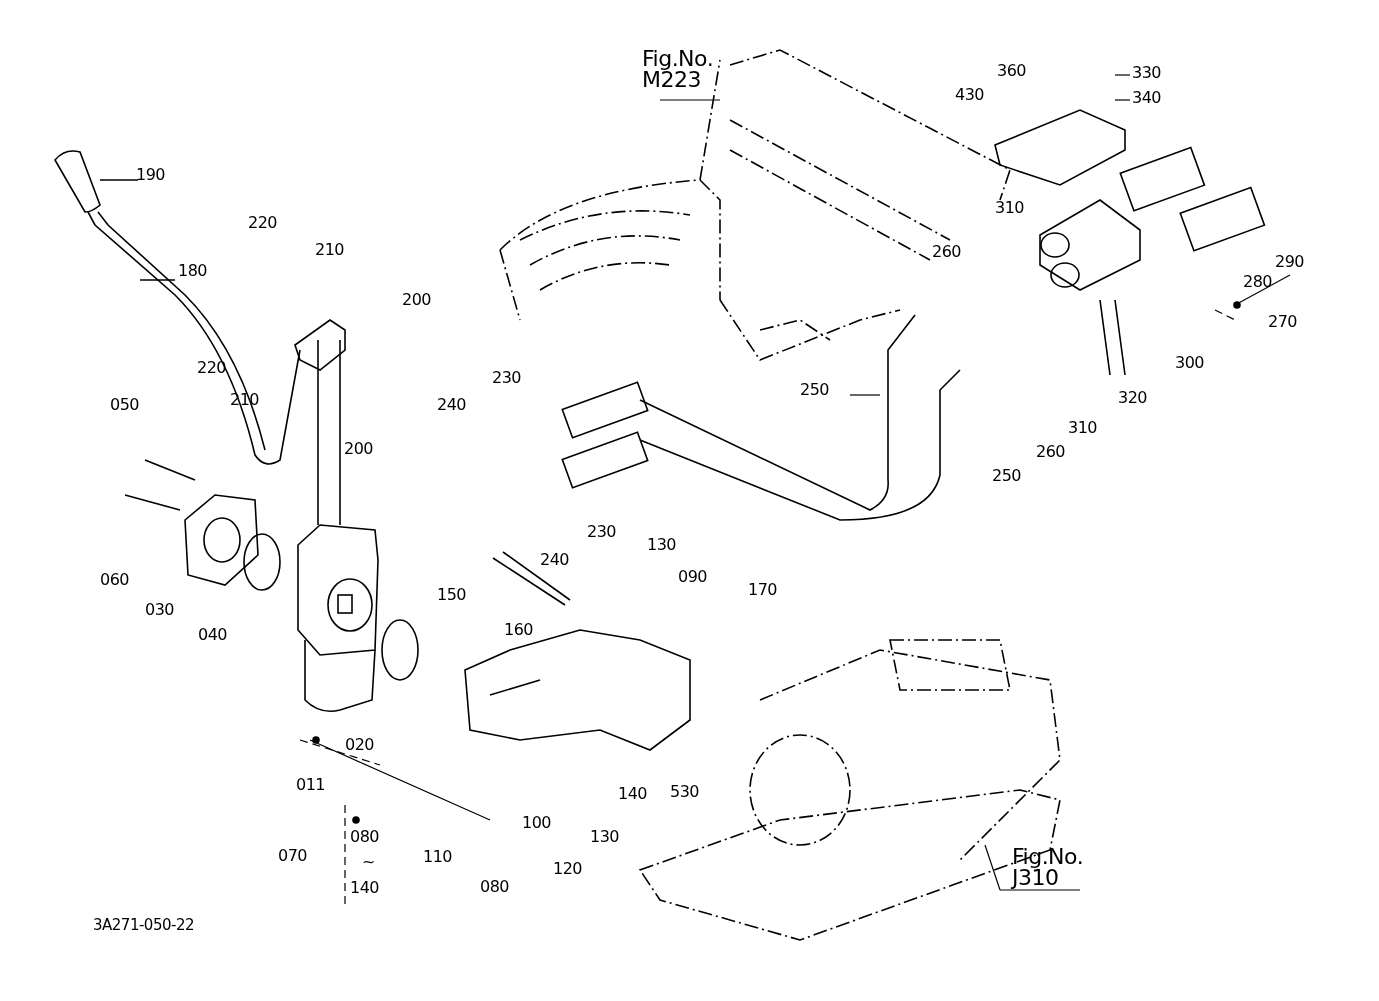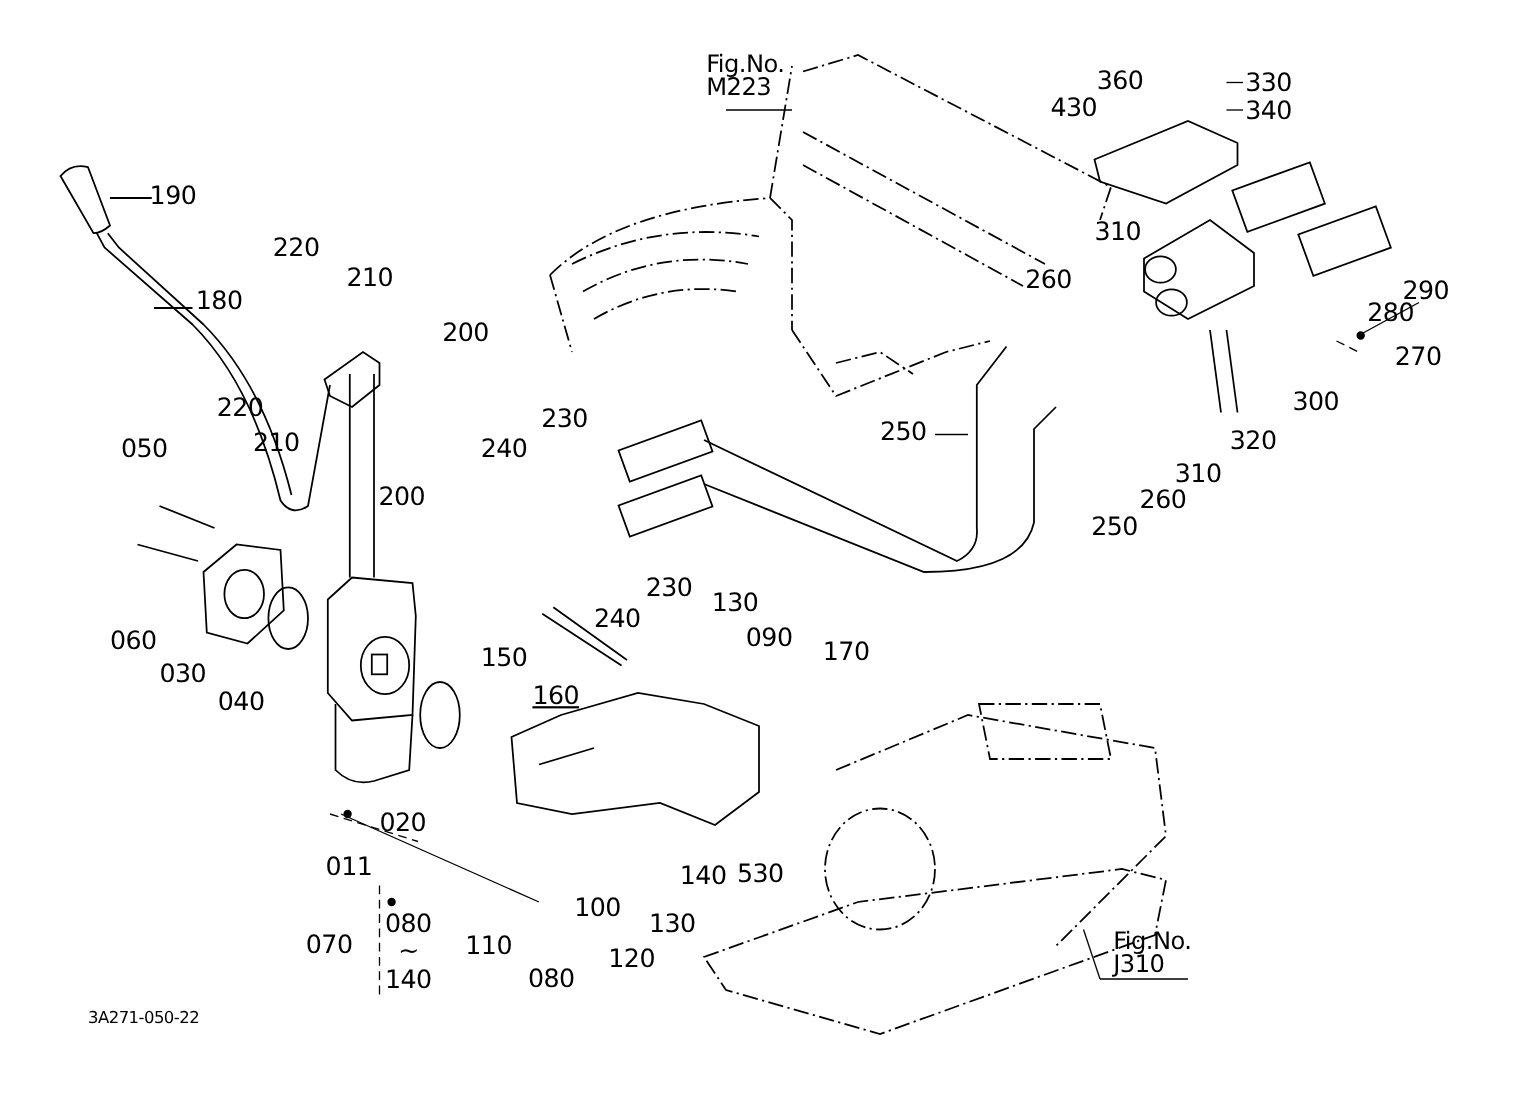--- a/index.html
+++ b/index.html
@@ -1,21 +1,21 @@
 <!DOCTYPE html>
 <html><head>
 <meta charset="utf-8">
 <style>
   html,body{margin:0;padding:0;background:#fff;}
   body{width:1379px;height:1001px;position:relative;overflow:hidden;font-family:"DejaVu Sans",sans-serif;}
   svg{position:absolute;left:0;top:0;}
-  .lbl{position:absolute;font-size:23px;color:#000;line-height:1;white-space:nowrap;letter-spacing:-0.5px;}
+  .lbl{position:absolute;font-size:16px;color:#000;line-height:1;white-space:nowrap;letter-spacing:-0.5px;}
   .fig{font-size:22px;line-height:21px;}
   .fig span{display:block;}
-  .code{font-size:15px;}
+  .code{font-size:15px;margin-left:13px;}
 </style>
 </head>
 <body>
 
 <svg width="1379" height="1001" viewBox="0 0 1379 1001" fill="none" stroke="#000" stroke-width="1.6">
 
   <g stroke-dasharray="14 4 2 4">
     <path d="M730 65 L780 50 L1010 170 L1000 200"></path>
     <path d="M700 180 L720 60"></path>
     <path d="M500 250 Q560 190 700 180 L720 200 L720 300"></path>
@@ -132,21 +132,21 @@
 <div class="lbl" style="left:296px;top:777px;">011</div>
 <div class="lbl" style="left:278px;top:848px;">070</div>
 <div class="lbl" style="left:350px;top:829px;">080</div>
 <div class="lbl" style="left:362px;top:854px;">~</div>
 <div class="lbl" style="left:350px;top:880px;">140</div>
 <div class="lbl" style="left:437px;top:397px;">240</div>
 <div class="lbl" style="left:540px;top:552px;">240</div>
 <div class="lbl" style="left:492px;top:370px;">230</div>
 <div class="lbl" style="left:587px;top:524px;">230</div>
 <div class="lbl" style="left:437px;top:587px;">150</div>
-<div class="lbl" style="left:484px;top:622px;text-decoration:underline;">160</div>
+<div class="lbl" style="left:504px;top:622px;">160</div>
 <div class="lbl" style="left:647px;top:537px;">130</div>
 <div class="lbl" style="left:590px;top:829px;">130</div>
 <div class="lbl" style="left:678px;top:569px;">090</div>
 <div class="lbl" style="left:748px;top:582px;">170</div>
 <div class="lbl" style="left:423px;top:849px;">110</div>
 <div class="lbl" style="left:480px;top:879px;">080</div>
 <div class="lbl" style="left:522px;top:815px;">100</div>
 <div class="lbl" style="left:553px;top:861px;">120</div>
 <div class="lbl" style="left:618px;top:786px;">140</div>
 <div class="lbl" style="left:670px;top:784px;">530</div>

